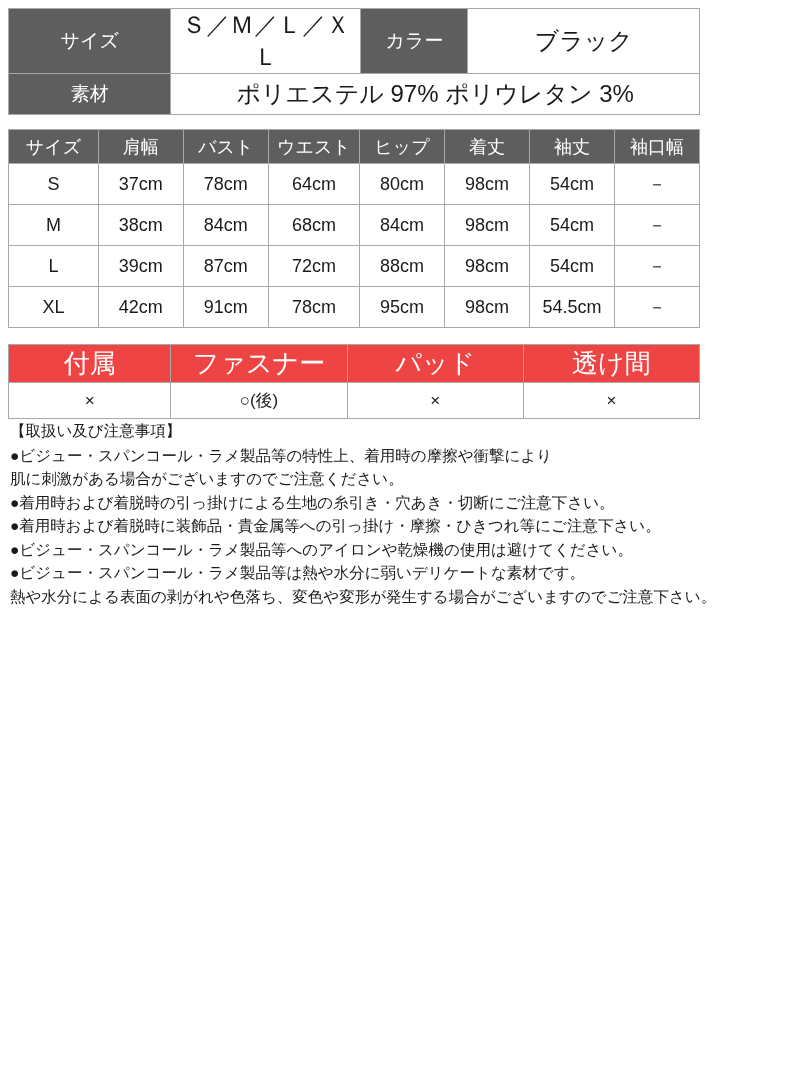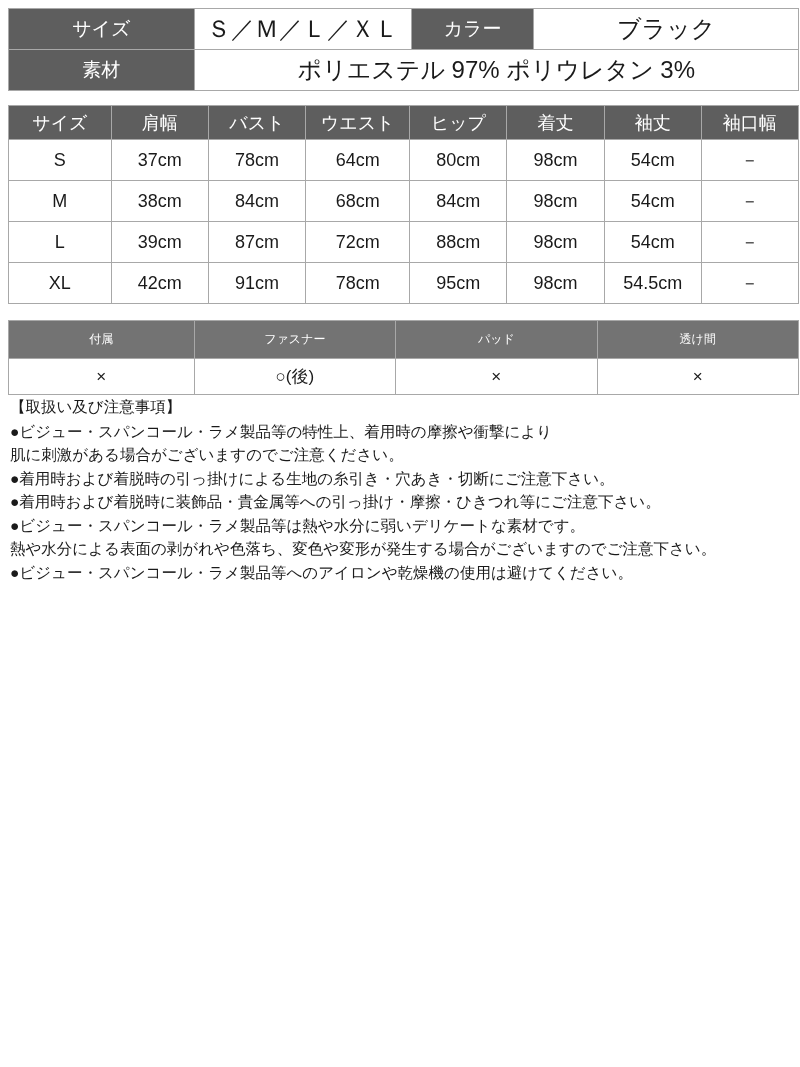--- a/index.html
+++ b/index.html
@@ -16,21 +16,21 @@
   }
   .page {
     width: 800px;
     height: 1067px;
     position: relative;
     box-sizing: border-box;
     padding: 8px 8px 0 8px;
   }
   table {
     border-collapse: collapse;
-    width: 791px;
+    width: 692px;
     table-layout: fixed;
     border-radius: 17px;
   }
   td, th {
     border: 1px solid #a8a8a8;
     text-align: center;
     vertical-align: middle;
     font-weight: normal;
     padding: 0;
   }
@@ -59,22 +59,22 @@
   .t-size td {
     height: 40px;
     font-size: 18px;
   }
   
   .t-feat {
     margin-top: 16px;
   }
   .t-feat th {
     height: 37px;
-    font-size: 12px;
-    background: #737373;
+    font-size: 26px;
+    background: #ef4444;
     color: #ffffff;
   }
   .t-feat td {
     height: 35px;
     font-size: 17px;
   }
   
   .notes {
     padding-left: 2px;
     font-size: 15.5px;
@@ -205,18 +205,18 @@
     </tbody>
   </table>
 
 
   <div class="notes">
     <p class="title">【取扱い及び注意事項】</p>
     <p>●ビジュー・スパンコール・ラメ製品等の特性上、着用時の摩擦や衝撃により
 肌に刺激がある場合がございますのでご注意ください。</p>
     <p>●着用時および着脱時の引っ掛けによる生地の糸引き・穴あき・切断にご注意下さい。</p>
     <p>●着用時および着脱時に装飾品・貴金属等への引っ掛け・摩擦・ひきつれ等にご注意下さい。</p>
+    <p>●ビジュー・スパンコール・ラメ製品等へのアイロンや乾燥機の使用は避けてください。</p>
     <p>●ビジュー・スパンコール・ラメ製品等は熱や水分に弱いデリケートな素材です。
 熱や水分による表面の剥がれや色落ち、変色や変形が発生する場合がございますのでご注意下さい。</p>
-    <p>●ビジュー・スパンコール・ラメ製品等へのアイロンや乾燥機の使用は避けてください。</p>
   </div>
 
 </div>
 
 </body></html>

